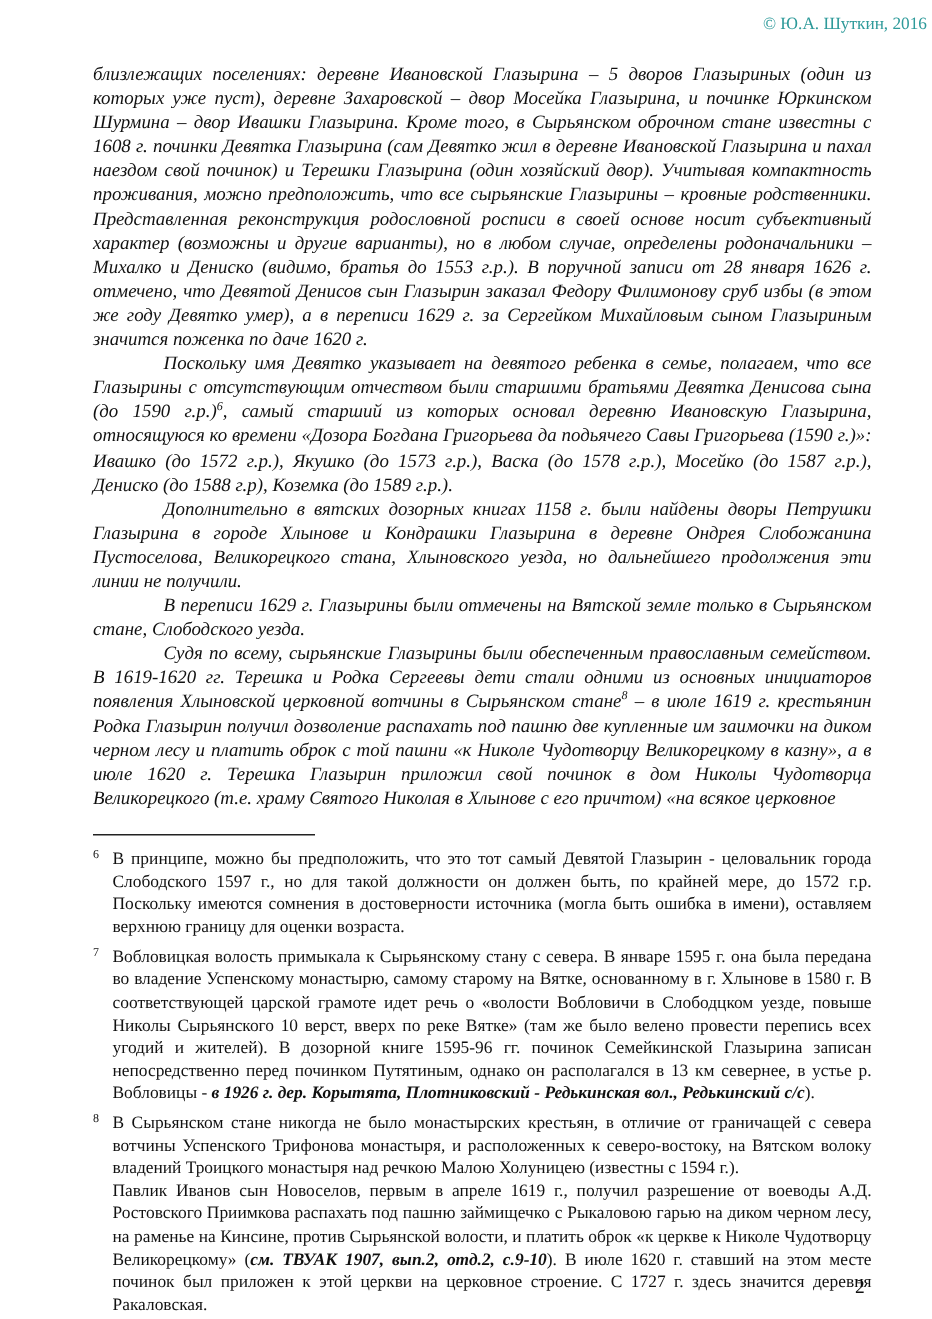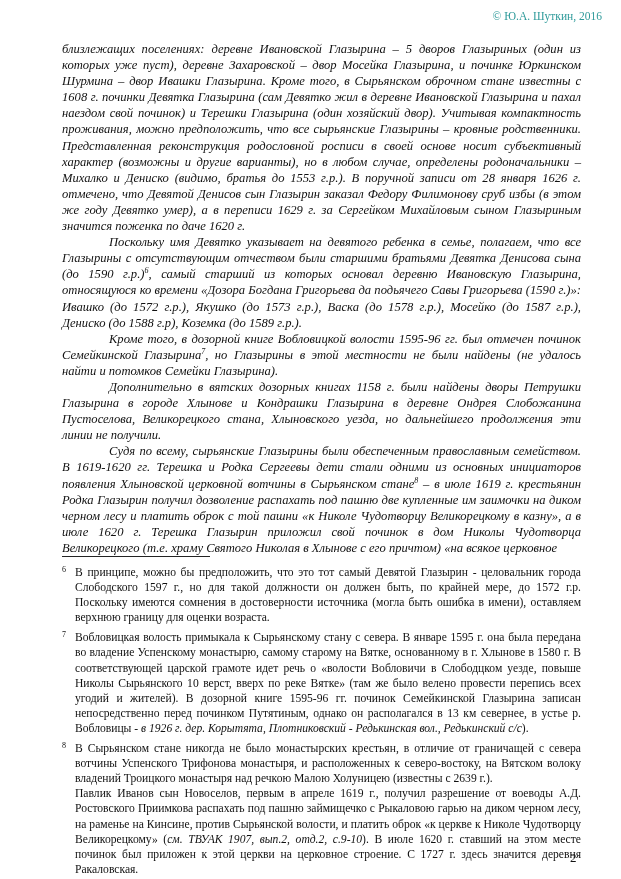--- a/index.html
+++ b/index.html
@@ -1,54 +1,54 @@
 <!DOCTYPE html>
 <html><head>
 <meta charset="utf-8">
 <style>
   html, body { margin: 0; padding: 0; background: #ffffff; }
   body { width: 621px; height: 879px; position: relative; overflow: hidden;
          font-family: "Liberation Serif", serif; color: #111; }
-  .header { position: absolute; top: 10px; right: 19px; font-size: 11.5px; color: #2e9a9a; }
+  .header { position: absolute; top: 10px; right: 3px; font-size: 11.5px; color: #2e9a9a; }
   .main { position: absolute; top: 41px; left: 62px; width: 519px; font-size: 12.6px; line-height: 16.1px; text-align: justify; font-style: italic; }
   .main p { margin: 0; }
   .main p.ind { text-indent: 47px; }
   sup { font-size: 8px; line-height: 0; vertical-align: 5px; }
   .rule { position: absolute; top: 556px; left: 62px; width: 148px; border-top: 1px solid #222; }
   .notes { position: absolute; top: 565px; left: 62px; width: 519px; font-size: 11.6px; line-height: 15.1px; text-align: justify; }
   .fn { position: relative; padding-left: 13px; margin-bottom: 5px; }
   .fn .num { position: absolute; left: 0; top: -3px; font-size: 8px; }
   .fn p { margin: 0; }
-  .fn i { font-style: italic; }
+  .fn i { font-style: italic; font-weight: bold; }
   .page-num { position: absolute; top: 850px; left: 570px; font-size: 13px; }
 </style>
 </head>
 <body>
 
 <div class="header">© Ю.А. Шуткин, 2016</div>
 
 <div class="main" id="main">
     <p><span>близлежащих поселениях: деревне Ивановской Глазырина – 5 дворов Глазыриных (один из которых уже пуст), деревне Захаровской – двор Мосейка Глазырина, и починке Юркинском Шурмина – двор Ивашки Глазырина. Кроме того, в Сырьянском оброчном стане известны с 1608 г. починки Девятка Глазырина (сам Девятко жил в деревне Ивановской Глазырина и пахал наездом свой починок) и Терешки Глазырина (один хозяйский двор). Учитывая компактность проживания, можно предположить, что все сырьянские Глазырины – кровные родственники. Представленная реконструкция родословной росписи в своей основе носит субъективный характер (возможны и другие варианты), но в любом случае, определены родоначальники – Михалко и Дениско (видимо, братья до 1553 г.р.). В поручной записи от 28 января 1626 г. отмечено, что Девятой Денисов сын Глазырин заказал Федору Филимонову сруб избы (в этом же году Девятко умер), а в переписи 1629 г. за Сергейком Михайловым сыном Глазыриным значится поженка по даче 1620 г.</span></p>
     <p class="ind"><span>Поскольку имя Девятко указывает на девятого ребенка в семье, полагаем, что все Глазырины с отсутствующим отчеством были старшими братьями Девятка Денисова сына (до 1590 г.р.)</span><sup>6</sup><span>, самый старший из которых основал деревню Ивановскую Глазырина, относящуюся ко времени «Дозора Богдана Григорьева да подьячего Савы Григорьева (1590 г.)»: Ивашко (до 1572 г.р.), Якушко (до 1573 г.р.), Васка (до 1578 г.р.), Мосейко (до 1587 г.р.), Дениско (до 1588 г.р), Коземка (до 1589 г.р.).</span></p>
-    <p class="ind"><span>Кроме того, в дозорной книге Вобловицкой волости 1595-96 гг. был отмечен починок Семейкинской Глазырина</span><sup>7</sup><span>, но Глазырины в этой местности не были найдены (не удалось найти и потомков Семейки Глазырина).</span></p>
     <p class="ind"><span>Дополнительно в вятских дозорных книгах 1158 г. были найдены дворы Петрушки Глазырина в городе Хлынове и Кондрашки Глазырина в деревне Ондрея Слобожанина Пустоселова, Великорецкого стана, Хлыновского уезда, но дальнейшего продолжения эти линии не получили.</span></p>
+    <p class="ind"><span>В переписи 1629 г. Глазырины были отмечены на Вятской земле только в Сырьянском стане, Слободского уезда.</span></p>
     <p class="ind"><span>Судя по всему, сырьянские Глазырины были обеспеченным православным семейством. В 1619-1620 гг. Терешка и Родка Сергеевы дети стали одними из основных инициаторов появления Хлыновской церковной вотчины в Сырьянском стане</span><sup>8</sup><span> – в июле 1619 г. крестьянин Родка Глазырин получил дозволение распахать под пашню две купленные им заимочки на диком черном лесу и платить оброк с той пашни «к Николе Чудотворцу Великорецкому в казну», а в июле 1620 г. Терешка Глазырин приложил свой починок в дом Николы Чудотворца Великорецкого (т.е. храму Святого Николая в Хлынове с его причтом) «на всякое церковное</span></p>
   </div>
 
 <div class="rule"></div>
 
 <div class="notes" id="notes">
     <div class="fn">
       <span class="num">6</span>
       <p><span>В принципе, можно бы предположить, что это тот самый Девятой Глазырин - целовальник города Слободского 1597 г., но для такой должности он должен быть, по крайней мере, до 1572 г.р. Поскольку имеются сомнения в достоверности источника (могла быть ошибка в имени), оставляем верхнюю границу для оценки возраста.</span></p>
     </div>
     <div class="fn">
       <span class="num">7</span>
       <p><span>Вобловицкая волость примыкала к Сырьянскому стану с севера. В январе 1595 г. она была передана во владение Успенскому монастырю, самому старому на Вятке, основанному в г. Хлынове в 1580 г. В соответствующей царской грамоте идет речь о «волости Вобловичи в Слободцком уезде, повыше Николы Сырьянского 10 верст, вверх по реке Вятке» (там же было велено провести перепись всех угодий и жителей). В дозорной книге 1595-96 гг. починок Семейкинской Глазырина записан непосредственно перед починком Путятиным, однако он располагался в 13 км севернее, в устье р. Вобловицы - </span><i>в 1926 г. дер. Корытята, Плотниковский - Редькинская вол., Редькинский с/с</i><span>).</span></p>
     </div>
     <div class="fn">
       <span class="num">8</span>
-      <p><span>В Сырьянском стане никогда не было монастырских крестьян, в отличие от граничащей с севера вотчины Успенского Трифонова монастыря, и расположенных к северо-востоку, на Вятском волоку владений Троицкого монастыря над речкою Малою Холуницею (известны с 2639 г.).</span></p>
+      <p><span>В Сырьянском стане никогда не было монастырских крестьян, в отличие от граничащей с севера вотчины Успенского Трифонова монастыря, и расположенных к северо-востоку, на Вятском волоку владений Троицкого монастыря над речкою Малою Холуницею (известны с 1594 г.).</span></p>
       <p><span>Павлик Иванов сын Новоселов, первым в апреле 1619 г., получил разрешение от воеводы А.Д. Ростовского Приимкова распахать под пашню займищечко с Рыкаловою гарью на диком черном лесу, на раменье на Кинсине, против Сырьянской волости, и платить оброк «к церкве к Николе Чудотворцу Великорецкому» (</span><i>см. ТВУАК 1907, вып.2, отд.2, с.9-10</i><span>). В июле 1620 г. ставший на этом месте починок был приложен к этой церкви на церковное строение. С 1727 г. здесь значится деревня Ракаловская.</span></p>
     </div>
   </div>
 
 <div class="page-num">2</div>
 
 </body></html>

